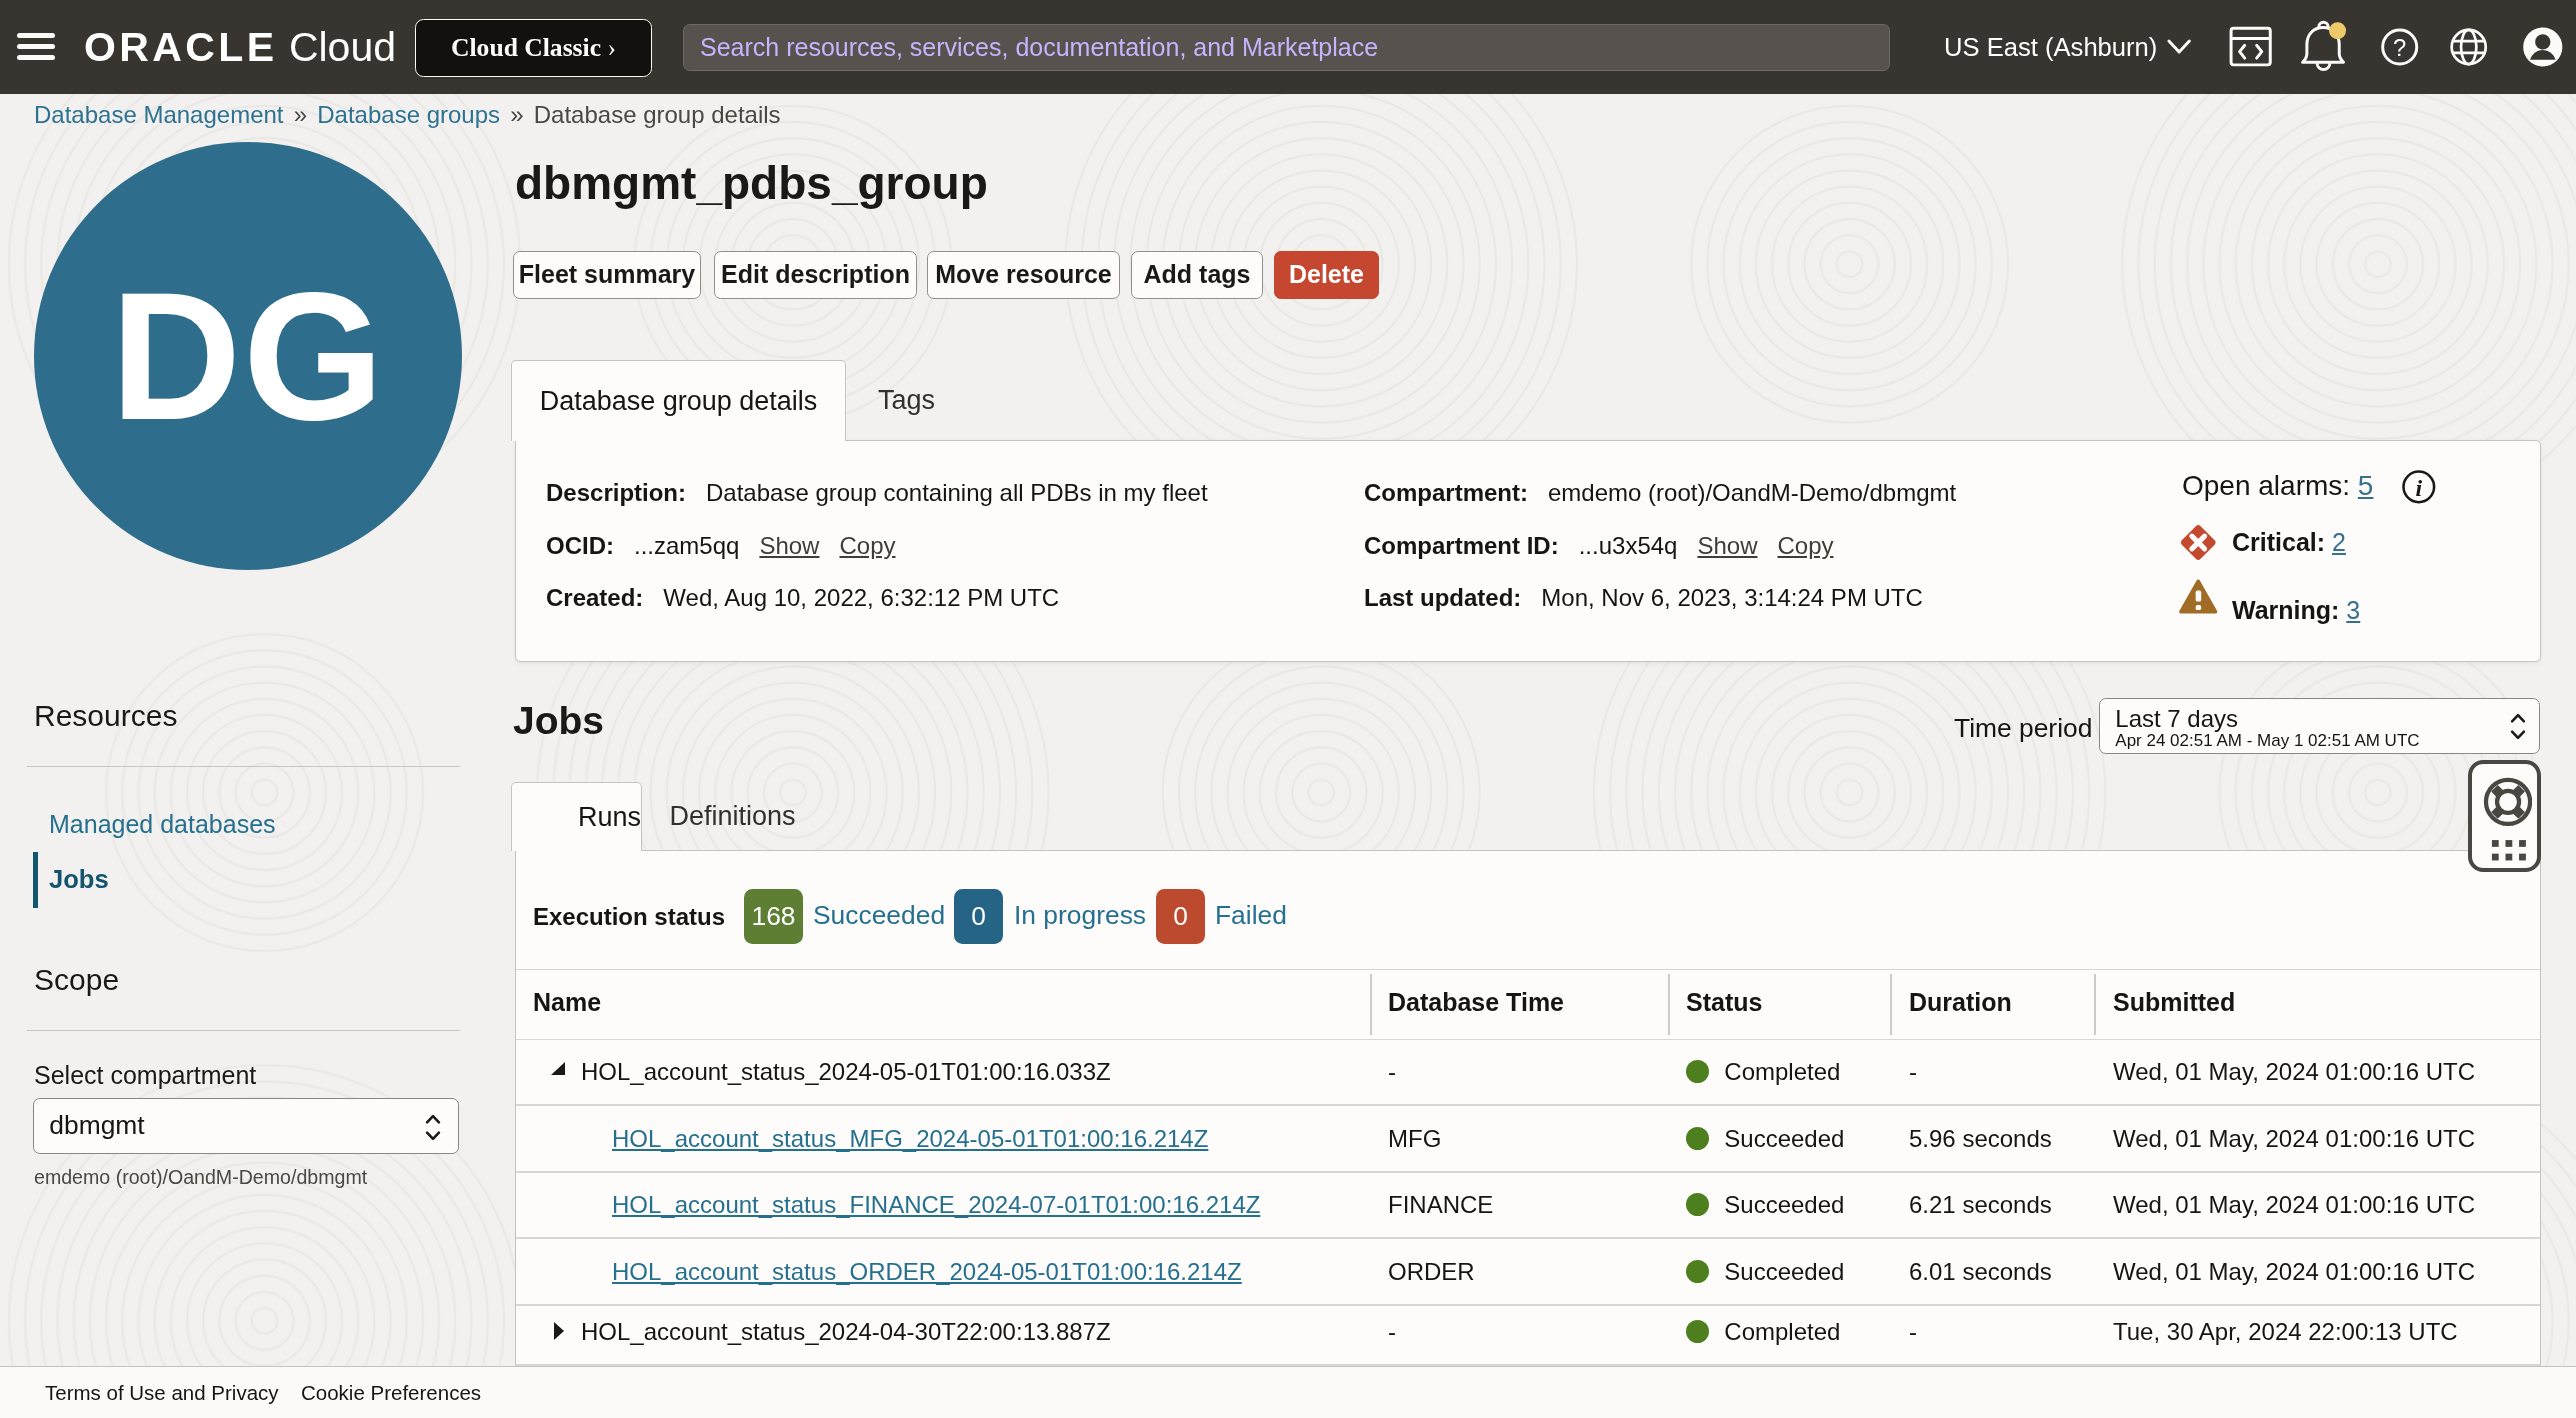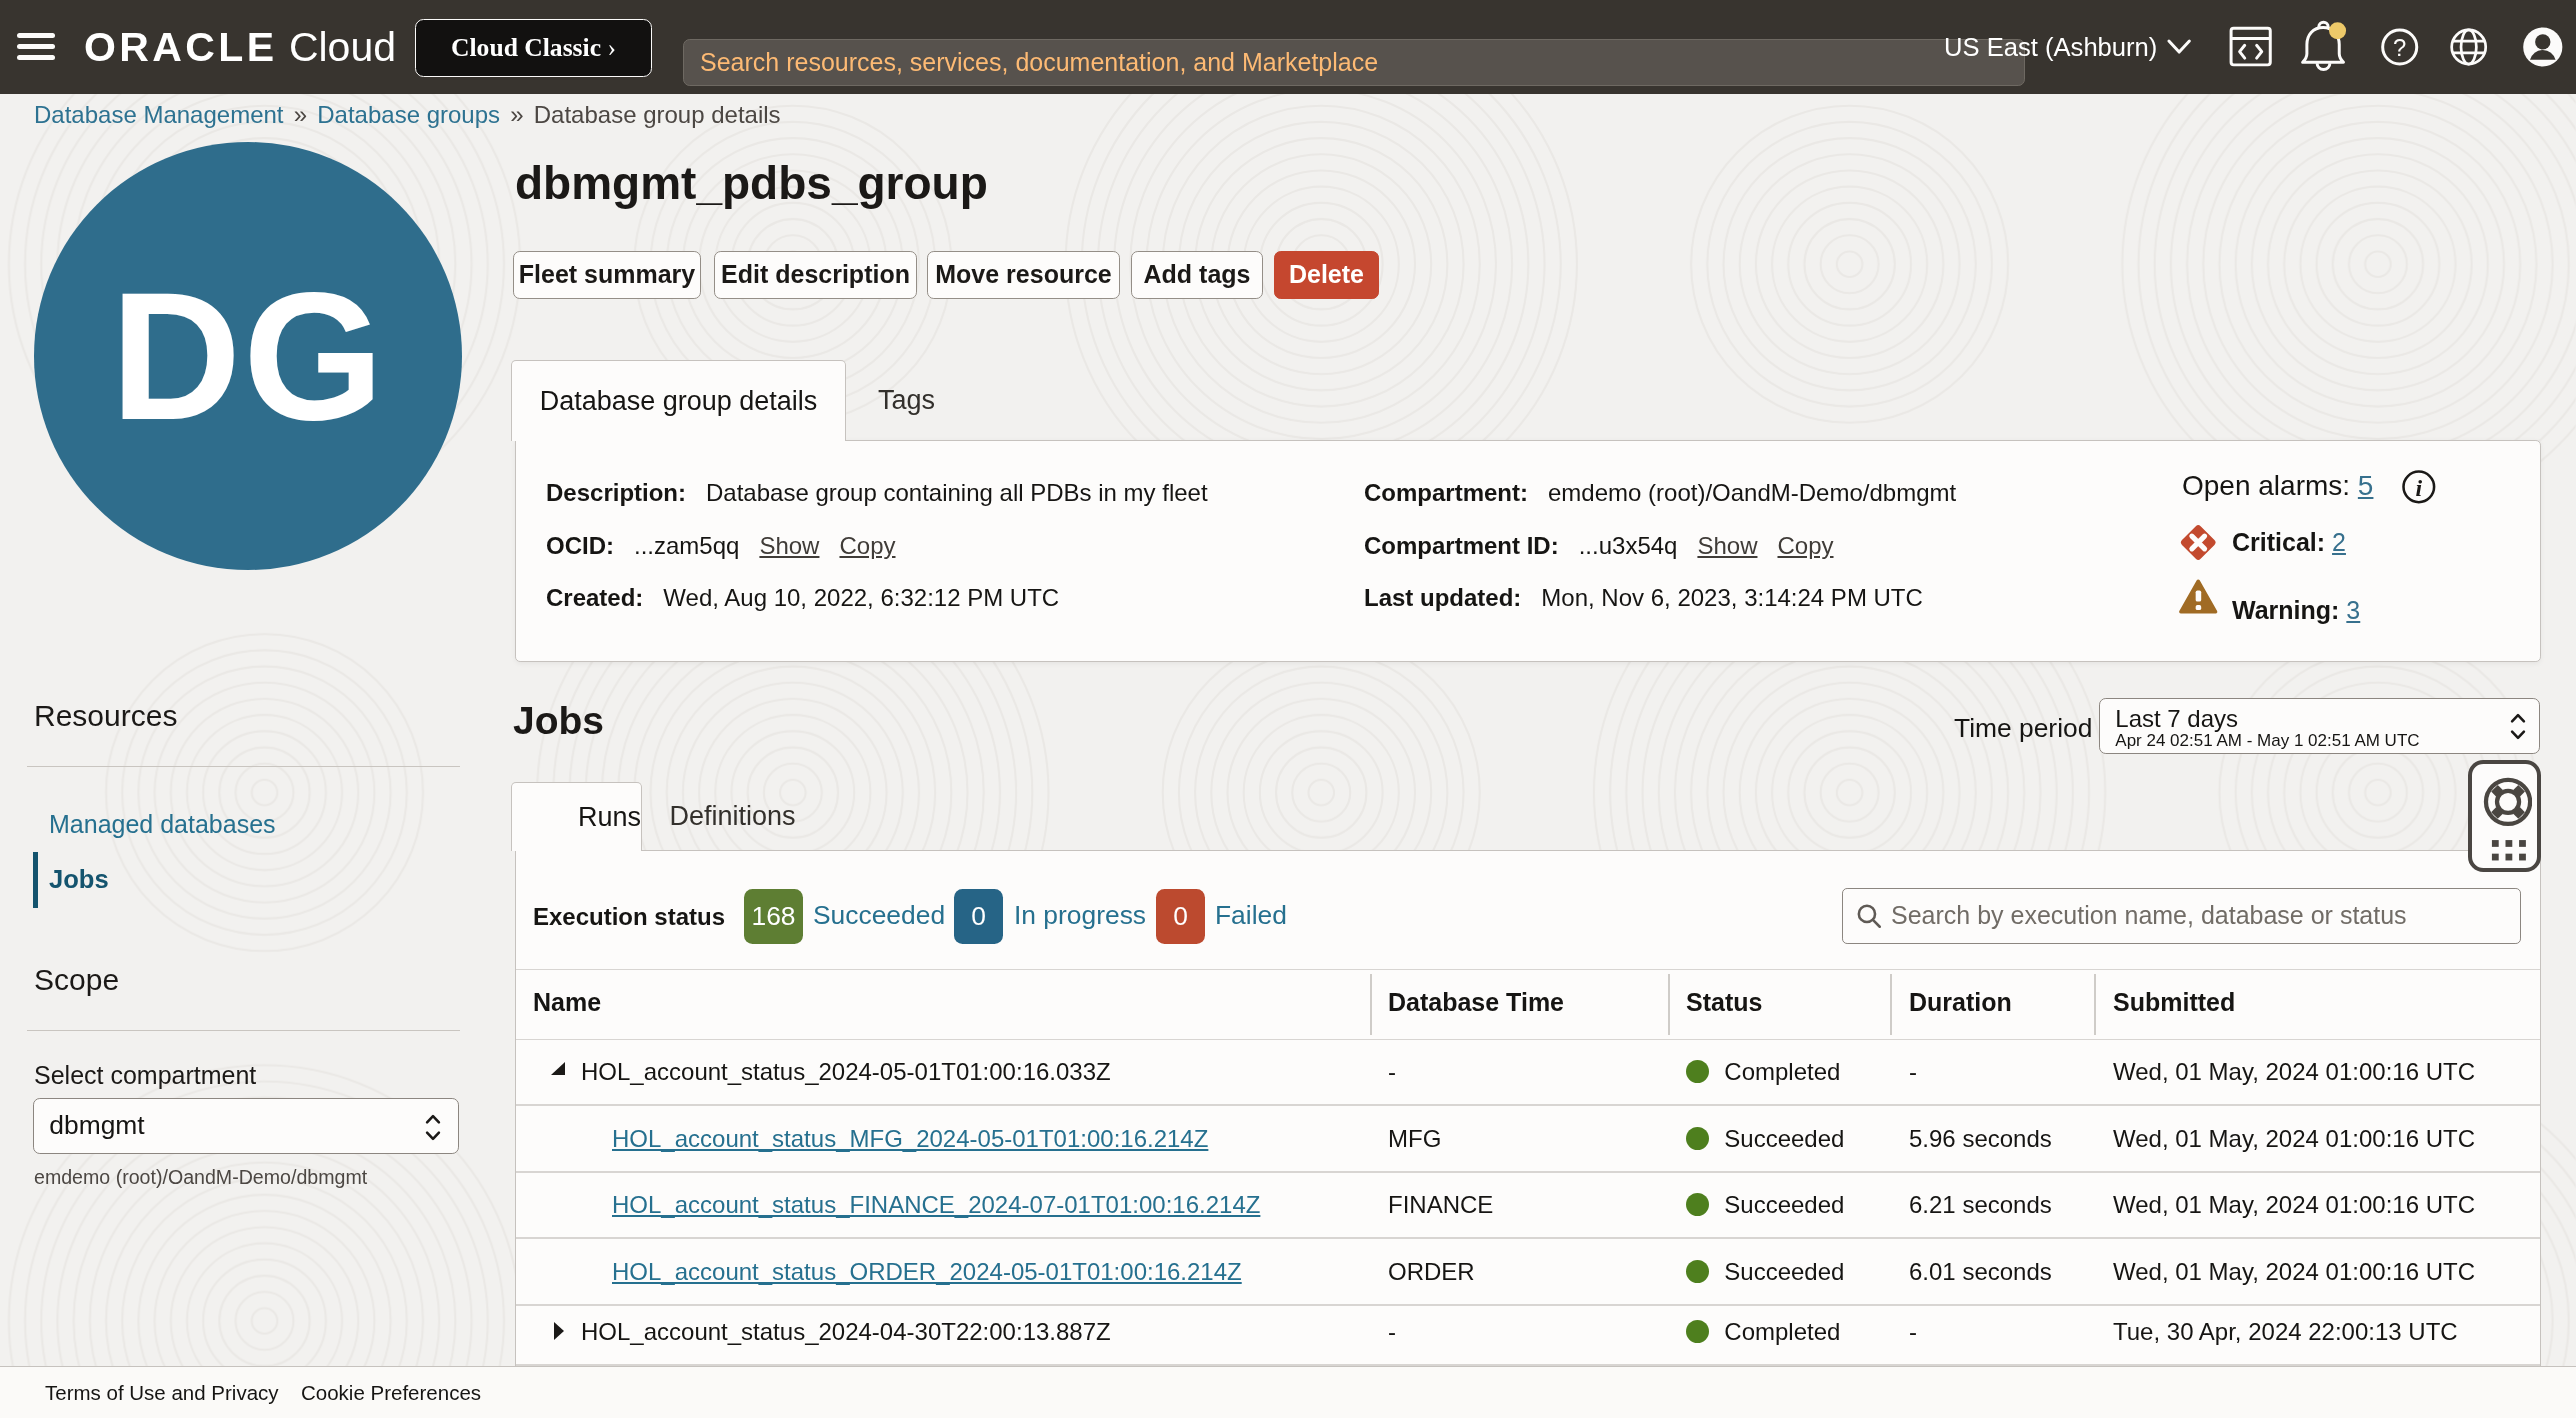--- a/index.html
+++ b/index.html
@@ -10,21 +10,21 @@
   
   .texture { position:absolute; left:0; top:0; width:2576px; height:1418px; }
 
   
   .header { position:absolute; left:0; top:0; width:2576px; height:94px; background:#38342f; }
   .burger { position:absolute; left:17px; top:33px; width:38px; height:27px; }
   .burger span { position:absolute; left:0; width:38px; height:5.1px; background:#fcfbfa; border-radius:2.6px; }
   .logo { position:absolute; left:84px; top:0; height:94px; line-height:94px; color:#fff; font-size:41px; white-space:nowrap; }
   .logo b { font-weight:bold; letter-spacing:3.4px; }
   .cloudclassic { position:absolute; left:415px; top:19px; width:237px; height:58px; background:#121110; border:1.7px solid #fbfaf9; border-radius:8.5px; color:#fff; font-size:25.6px; font-weight:bold; text-align:center; line-height:55px;font-family:Liberation Serif, serif; }
-  .hsearch { position:absolute; left:683px; top:39px; width:1342px; height:47px; background:#57524d; border:0.9px solid #6e6962; border-radius:6.8px; color:#fdba74; font-size:25px; line-height:45px; padding-left:16px; }
+  .hsearch { position:absolute; left:683px; top:24px; width:1207px; height:47px; background:#57524d; border:0.9px solid #6e6962; border-radius:6.8px; color:#c4b5fd; font-size:25px; line-height:45px; padding-left:16px; }
   .region { position:absolute; top:0; height:94px; line-height:94px; color:#fff; font-size:25.6px; }
 
   
   .crumbs { position:absolute; left:34px; top:99px; font-size:24px; line-height:32px; }
   .crumbs a { color:#2d7291; text-decoration:none; }
   .crumbs .sep { color:#4c4743; padding:0 10.2px; }
   .crumbs .cur { color:#4c4743; }
 
   
   .avatar { position:absolute; left:34px; top:142px; width:428px; height:428px; border-radius:50%; background:#2f6d8c; color:#fff; font-weight:bold; font-size:181px; text-align:center; line-height:428px; letter-spacing:1.7px; }
@@ -264,27 +264,20 @@
 
   <div class="panel2">
     <div style="position:absolute; left:17px; top:52px; font-size:24px; font-weight:bold;">Execution status</div>
     <div class="badge" style="left:228px; width:59px; background:#5e7e33;">168</div>
     <div class="exlink" style="left:297px;">Succeeded</div>
     <div class="badge" style="left:438px; width:49px; background:#266486;">0</div>
     <div class="exlink" style="left:498px;">In progress</div>
     <div class="badge" style="left:640px; width:49px; background:#bc4a2f;">0</div>
     <div class="exlink" style="left:699px;">Failed</div>
 
-    <div class="search2">
-        <div class="ph">Search by execution name, database or status</div>
-      <svg style="position:absolute; left:12px; top:12.8px;" width="29" height="29" viewBox="0 0 34 34" fill="none" xmlns="http://www.w3.org/2000/svg">
-        <circle cx="14" cy="14" r="9.5" stroke="#5f5a55" stroke-width="3"></circle>
-        <line x1="21" y1="21" x2="29" y2="29" stroke="#5f5a55" stroke-width="3" stroke-linecap="round"></line>
-      </svg>
-    </div>
 
     <div style="position:absolute; left:0; top:118px; width:2024px; height:71px; border-top:1.7px solid #d8d5d2; border-bottom:1.7px solid #d8d5d2;"></div>
     <div class="th" style="left:17px;">Name</div>
     <div class="th" style="left:872px;">Database Time</div>
     <div class="th" style="left:1170px;">Status</div>
     <div class="th" style="left:1393px;">Duration</div>
     <div class="th" style="left:1597px;">Submitted</div>
     <div class="vline" style="left:854px;"></div>
     <div class="vline" style="left:1152px;"></div>
     <div class="vline" style="left:1374px;"></div>

